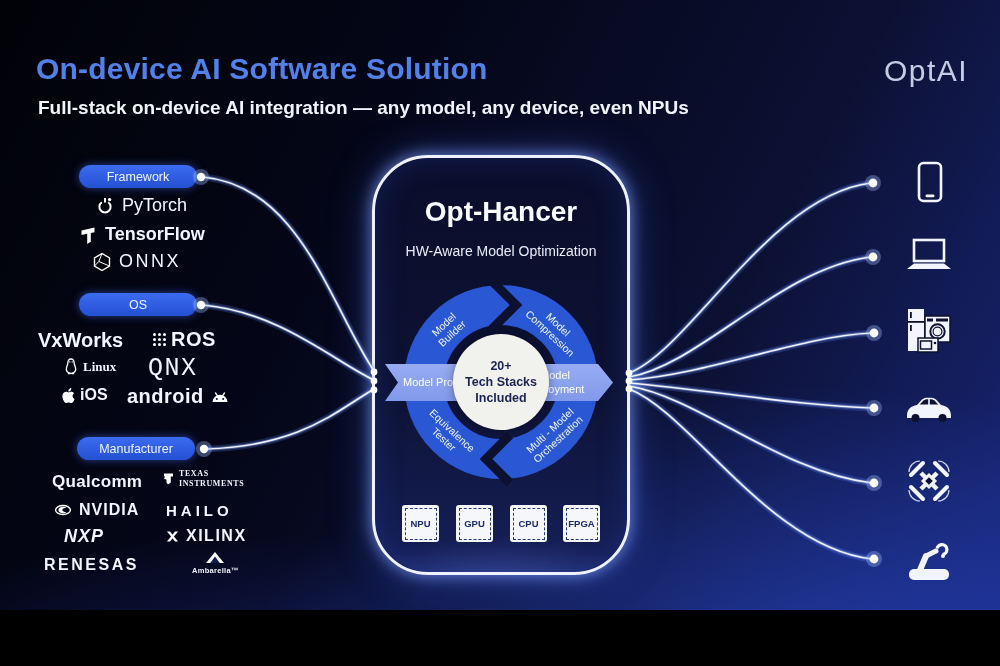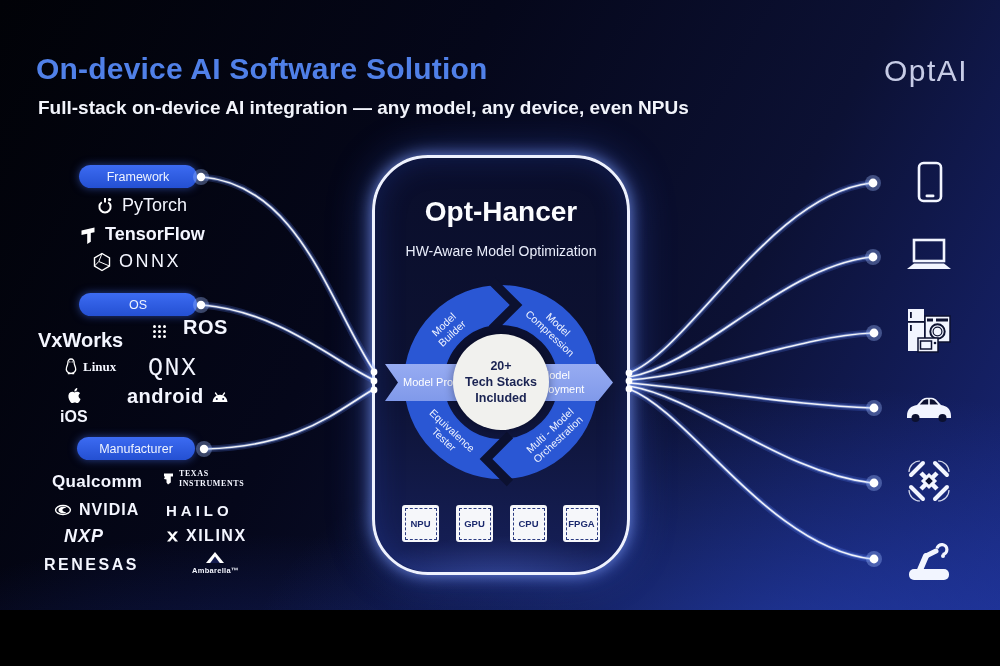--- a/index.html
+++ b/index.html
@@ -147,21 +147,21 @@
       <polygon points="10,1.5 17.5,6 17.5,14 10,18.5 2.5,14 2.5,6" fill="none" stroke="#fff" stroke-width="1.4"></polygon>
       <path d="M10 1.5 L6.8 9.5 L17.5 14 M6.8 9.5 L2.5 14" stroke="#fff" stroke-width="1" fill="none"></path>
     </svg>
     <span class="lbl-onnx">ONNX</span>
   </div>
 
   <div class="pill os">OS</div>
   <div class="row" style="left:38px;top:329px;">
     <span class="lbl-vxworks">VxWorks</span>
   </div>
-  <div class="row" style="left:152px;top:316px;gap:16px;align-items:flex-end;">
+  <div class="row" style="left:152px;top:328px;gap:4px;">
     <svg width="15" height="15" viewBox="0 0 15 15">
       <g fill="#fff">
           <circle cx="2.5" cy="2.5" r="1.5"></circle>
           <circle cx="7.5" cy="2.5" r="1.5"></circle>
           <circle cx="12.5" cy="2.5" r="1.5"></circle>
       <circle cx="2.5" cy="7.5" r="1.5"></circle>
           <circle cx="7.5" cy="7.5" r="1.5"></circle>
           <circle cx="12.5" cy="7.5" r="1.5"></circle>
       <circle cx="2.5" cy="12.5" r="1.5"></circle>
           <circle cx="7.5" cy="12.5" r="1.5"></circle>
@@ -175,21 +175,21 @@
       <path d="M7 1 C4.9 1 3.9 2.6 3.9 4.5 C3.9 6.2 3.1 7.8 2.5 9.6 C1.8 11.8 3 15.5 7 15.5 C11 15.5 12.2 11.8 11.5 9.6 C10.9 7.8 10.1 6.2 10.1 4.5 C10.1 2.6 9.1 1 7 1 Z" fill="none" stroke="#fff" stroke-width="1.3"></path>
       <circle cx="5.8" cy="3.9" r=".7" fill="#fff"></circle>
         <circle cx="8.2" cy="3.9" r=".7" fill="#fff"></circle>
       <path d="M3.8 15.5 h2.4 M7.8 15.5 h2.4" stroke="#fff" stroke-width="1.3"></path>
     </svg>
     <span class="lbl-linux">Linux</span>
   </div>
   <div class="row" style="left:148px;top:354px;">
     <span class="lbl-qnx">QNX</span>
   </div>
-  <div class="row" style="left:60px;top:386px;gap:4px;flex-direction:column;">
+  <div class="row" style="left:60px;top:386px;gap:4px;">
     <svg width="16" height="18" viewBox="0 0 16 18">
       <g fill="#fff" transform="translate(1,1.5)">
         <path d="M11.5 8.6c0-1.9 1.5-2.8 1.6-2.9-.9-1.3-2.2-1.5-2.7-1.5-1.2-.1-2.3.7-2.8.7-.6 0-1.5-.7-2.5-.7-1.3 0-2.5.8-3.1 1.9-1.3 2.3-.4 5.7 1 7.6.6 1 1.4 2 2.4 1.9.9 0 1.3-.6 2.4-.6 1.1 0 1.4.6 2.4.6 1 0 1.7-.9 2.3-1.9.7-1.1 1-2.1 1-2.2-.1 0-1.9-.8-2-2.9z"></path>
         <path d="M9.6 2.9c.5-.6.8-1.5.7-2.4-.7 0-1.6.5-2.1 1.1-.5.6-.9 1.5-.8 2.4.9.1 1.7-.4 2.2-1.1z"></path>
       </g>
     </svg>
     <span class="lbl-ios">iOS</span>
   </div>
   <div class="row" style="left:127px;top:385px;gap:6px;">
     <span class="lbl-android">android</span>

